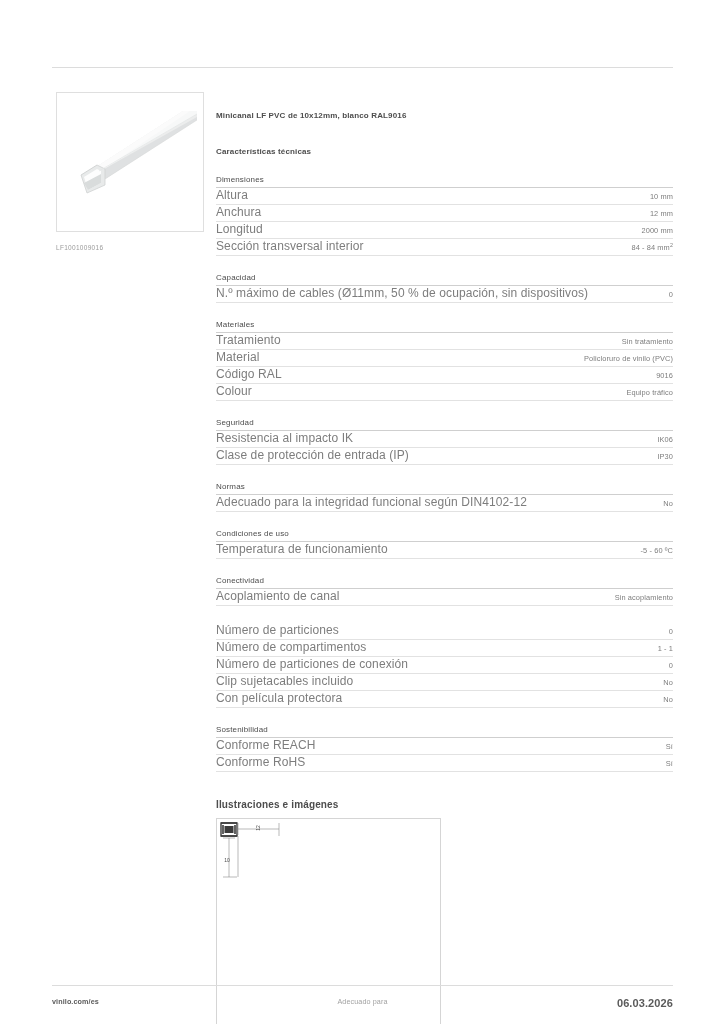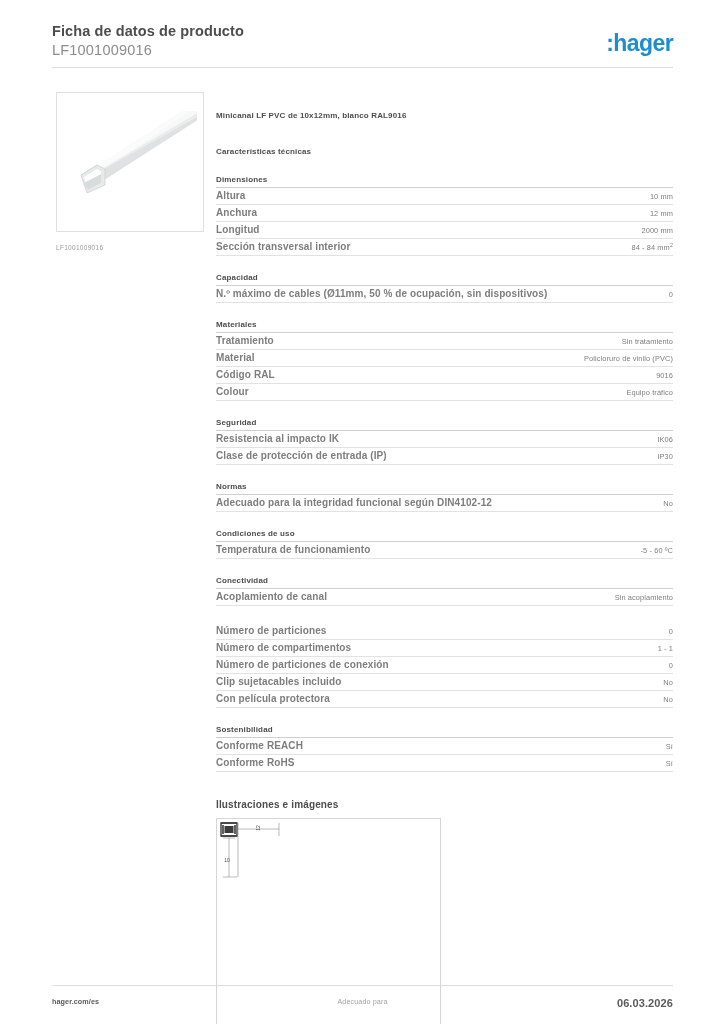--- a/index.html
+++ b/index.html
@@ -51,32 +51,32 @@
     letter-spacing: .15px; line-height: 11px;
   }
   .tech-title {
     font-size: 8px; font-weight: bold; color: #4d4d4d;
     letter-spacing: .15px; margin-top: 26px;
   }
 
   .section { margin-top: 17px; }
   .section:first-of-type { margin-top: 19px; }
   .section-heading {
-    font-size: 8px; font-weight: bold; color: #4d4d4d;
+    font-size: 8px; font-weight: normal; color: #4d4d4d;
     letter-spacing: .15px; padding-bottom: 3px;
     border-bottom: 1px solid #cfcfcf;
   }
   .row {
     display: flex; align-items: baseline; justify-content: space-between;
     border-bottom: 1px solid #e2e2e2;
     padding: 3px 0 3px 0; min-height: 14px;
   }
   .row-label {
-    font-size: 10px; color: #7d7d7d; letter-spacing: .1px;
-    line-height: 9px; padding-right: 10px; font-weight: bold;
+    font-size: 12px; color: #7d7d7d; letter-spacing: .1px;
+    line-height: 9px; padding-right: 10px;
   }
   .row-value {
     font-size: 7.4px; color: #7d7d7d; letter-spacing: .1px;
     line-height: 9px; text-align: right; white-space: nowrap;
   }
   .row-value sup { font-size: 5.4px; vertical-align: super; line-height: 0; }
 
   
   .illus-title {
     font-size: 10px; font-weight: bold; color: #4d4d4d;
@@ -104,27 +104,20 @@
   .footer-right {
     position: absolute; right: 0; top: 0;
     font-size: 11px; font-weight: bold; color: #5a5a5a; letter-spacing: .1px;
   }
 </style>
 </head>
 <body>
 
 <div class="page">
 
-  <div class="header">
-    <div class="doc-title">Ficha de datos de producto</div>
-    <div class="doc-ref">LF1001009016</div>
-    <div class="logo">
-      <div class="logo-text">:hager</div>
-    </div>
-  </div>
   <div class="header-rule"></div>
 
   <div class="photo-frame">
     <svg width="146" height="138" viewBox="0 0 146 138">
       <rect x="0" y="0" width="146" height="138" fill="#ffffff"></rect>
 
       <polygon points="36,76 126,18 140,18 140,26 48,86" fill="#eceded"></polygon>
       <polygon points="36,76 126,18 140,18 140,21 40,80" fill="#f7f8f8"></polygon>
 
       <polygon points="36,76 126,18 133,18 44,78" fill="#fbfbfb"></polygon>
@@ -291,18 +284,18 @@
           <path d="M6,58 L20,58"></path>
           <path d="M21,17 L21,58"></path>
         </g>
         <text x="10" y="43" font-family="Liberation Sans, sans-serif" font-size="5" fill="#4d4d4d" text-anchor="middle">10</text>
       </svg>
     </div>
   </div>
 
   <div class="footer-rule"></div>
   <div class="footer">
-    <div class="footer-left">hager.com/es</div>
+    <div class="footer-left">vinilo.com/es</div>
     <div class="footer-center">Adecuado para</div>
     <div class="footer-right">06.03.2026</div>
   </div>
 
 </div>
 
 </body></html>

